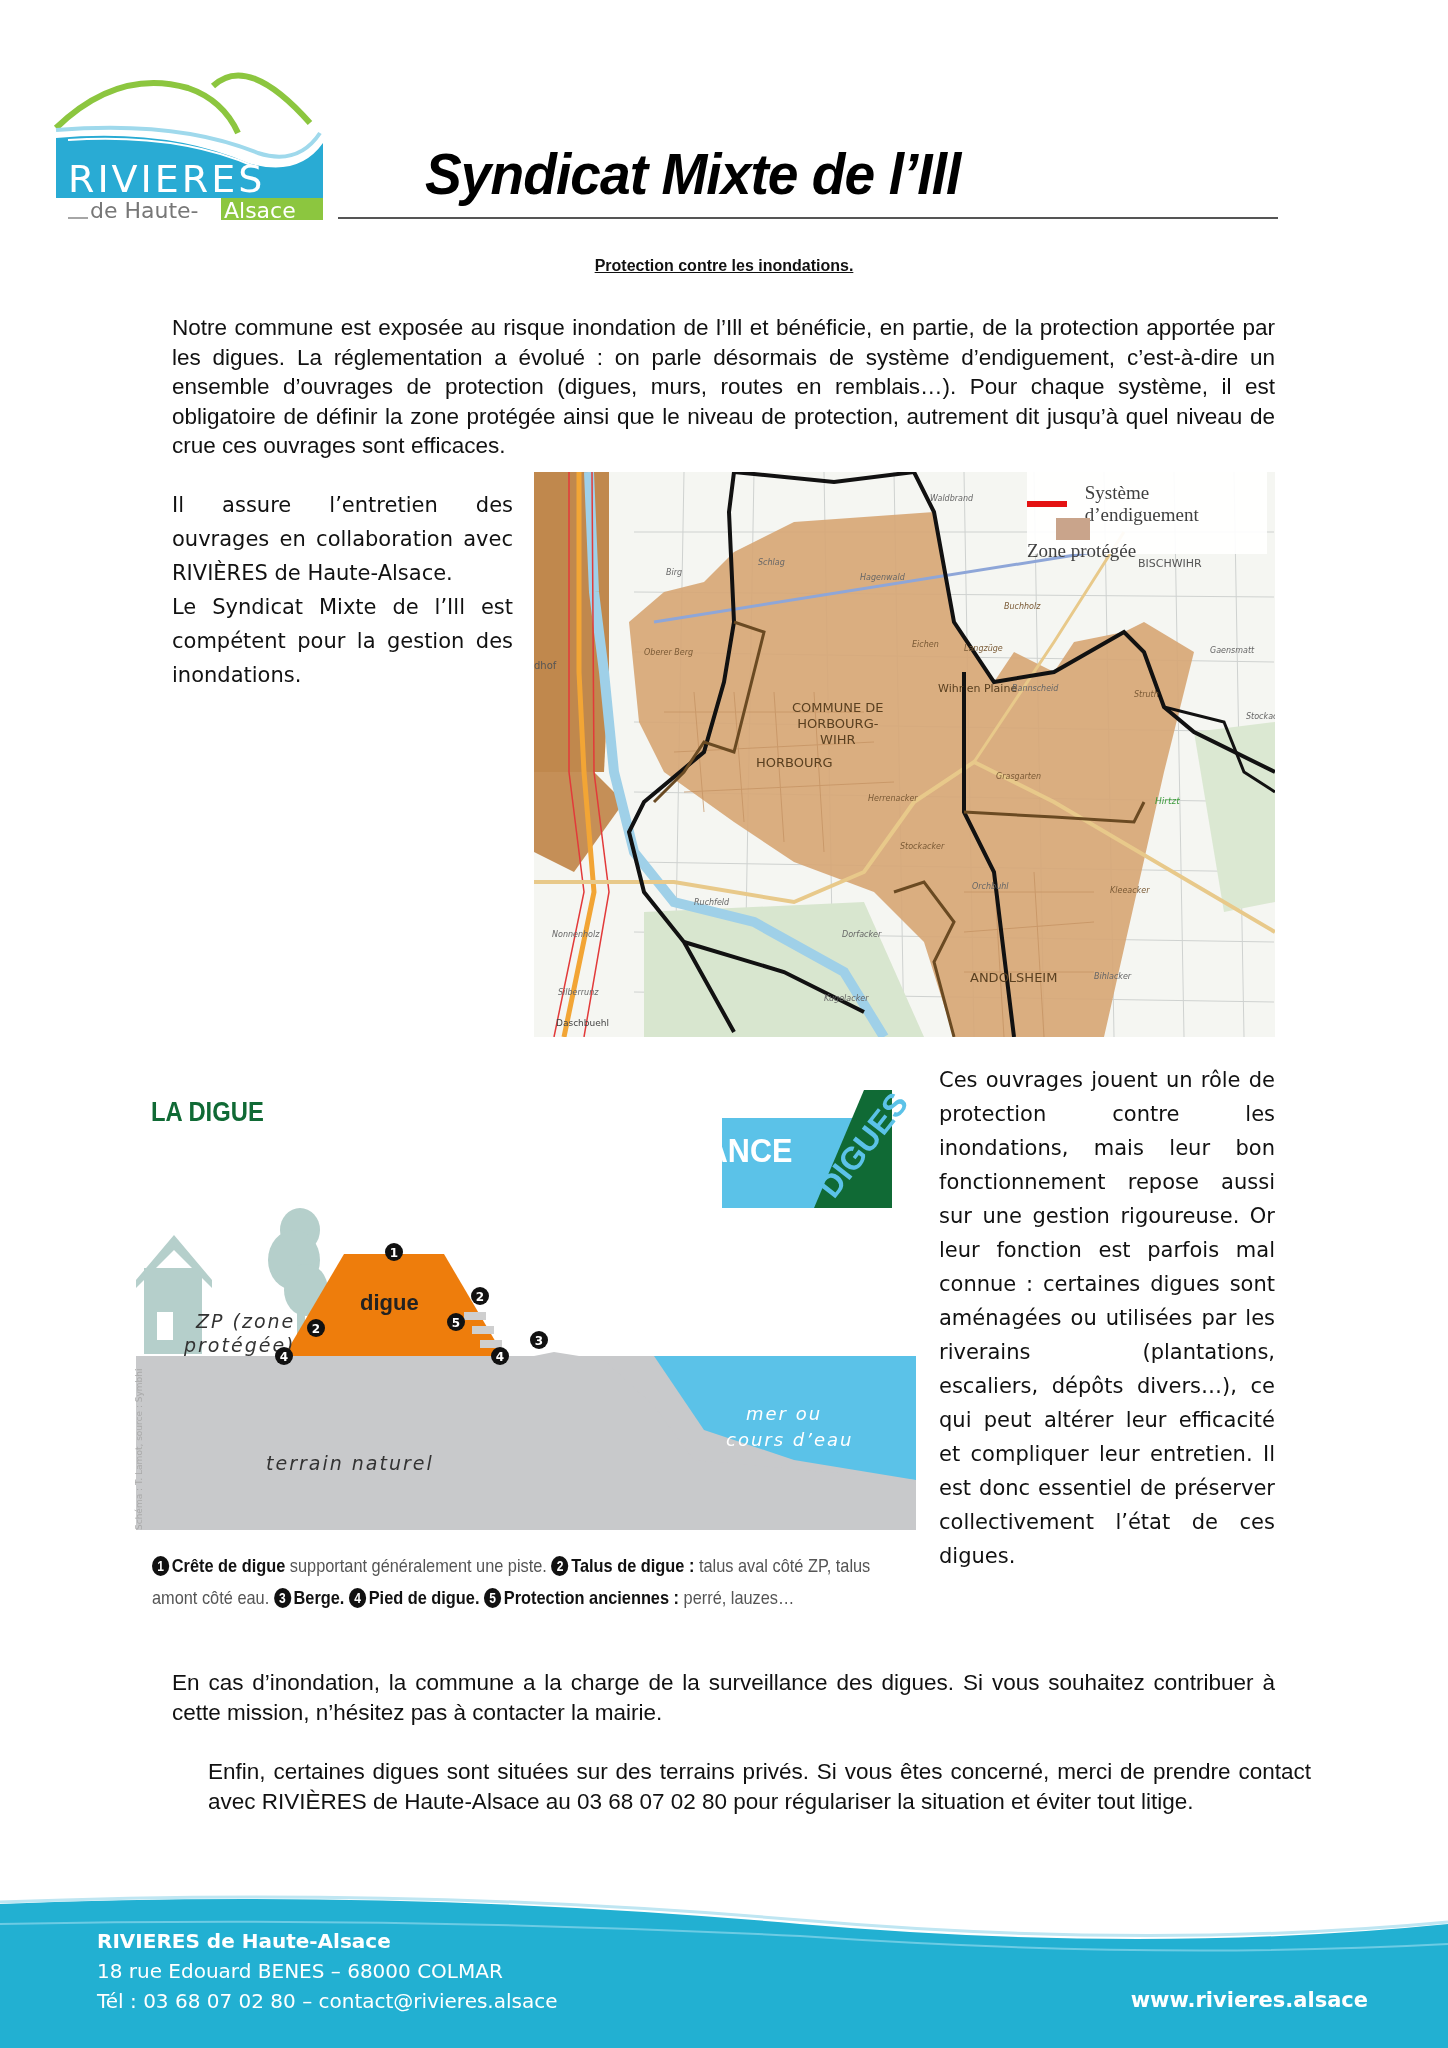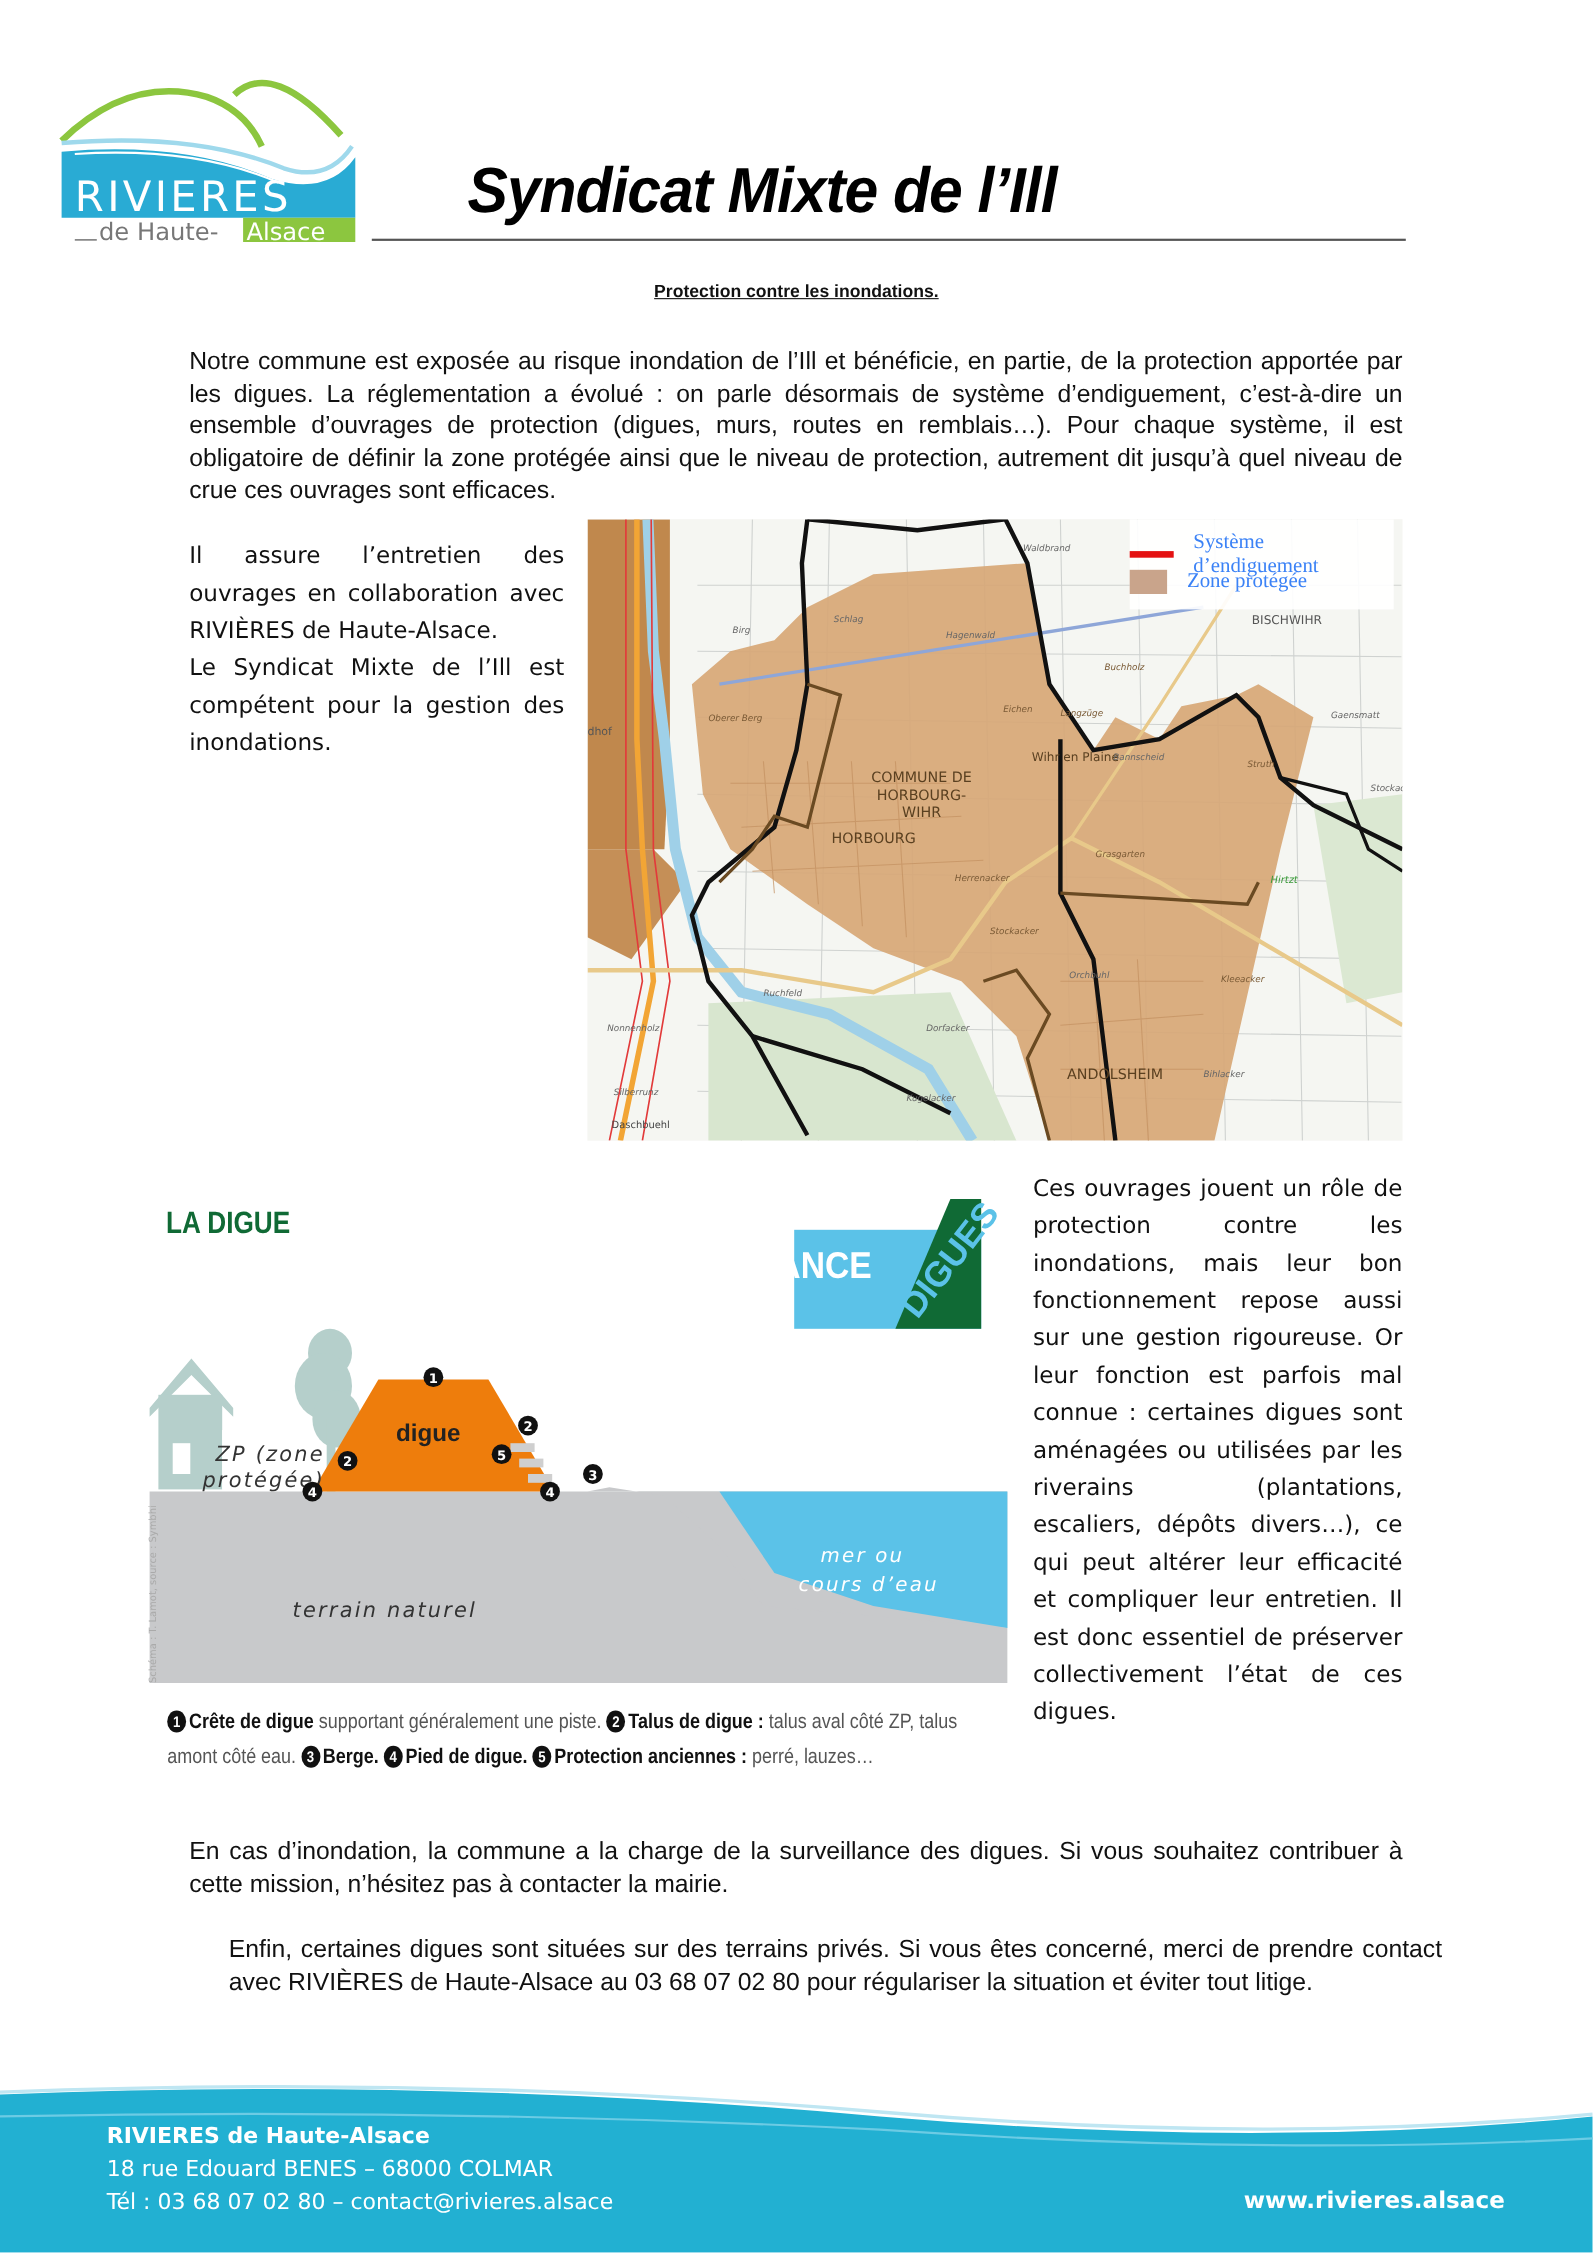--- a/index.html
+++ b/index.html
@@ -22,21 +22,21 @@
   .side-text { font-family: "DejaVu Sans", sans-serif; font-size: 21px; line-height: 34px; text-align: justify; color: #111; }
   .left-col { left: 172px; top: 488px; width: 341px; }
   .right-col { left: 939px; top: 1063px; width: 336px; }
   .side-text p { margin: 0; }
   .side-text .gap { height: 34px; }
 
   
   .map { left: 534px; top: 472px; width: 741px; height: 565px; overflow: hidden; background: #f5f6f2; }
   .map svg { width: 100%; height: 100%; display: block; }
   .legend { position: absolute; right: 8px; top: 0; width: 240px; height: 82px; background: rgba(255,255,255,0.92); }
-  .legend-row { position: absolute; left: 0; display: flex; align-items: center; font-family: "Liberation Serif", serif; font-size: 19px; color: #3b82f6; }
+  .legend-row { position: absolute; left: 0; display: flex; align-items: center; font-family: "Liberation Serif", serif; font-size: 19px; color: #404040; }
   .legend-swatch-line { width: 40px; height: 6px; background: #e41212; margin-right: 18px; }
   .legend-swatch-box { width: 34px; height: 22px; background: #c9a48b; margin-right: 18px; }
   .map-label { position: absolute; font-family: "DejaVu Sans", sans-serif; color: #5a4020; }
 
   
   .diagram { left: 134px; top: 1050px; width: 782px; height: 580px; }
   .diagram svg { width: 100%; height: 100%; }
   .caption { left: 152px; top: 1550px; width: 760px; font-family: "Liberation Sans", sans-serif; font-size: 19px; line-height: 32px; color: #555; transform: scaleX(0.86); transform-origin: left; white-space: nowrap; }
   .caption b { color: #111; }
   .num { display: inline-block; width: 20px; height: 20px; border-radius: 50%; background: #111; color: #fff; font-size: 14px; line-height: 20px; text-align: center; font-weight: bold; margin-right: 3px; vertical-align: 1px; }
@@ -158,21 +158,21 @@
   <div class="map-label" style="left:290px;top:522px;font-size:8px;font-style:italic;color:#666;">Kugelacker</div>
   <div class="map-label" style="left:22px;top:546px;font-size:9px;color:#444;">Daschbuehl</div>
   <div class="map-label" style="left:560px;top:500px;font-size:8px;font-style:italic;color:#666;">Bihlacker</div>
   <div class="map-label" style="left:0px;top:188px;font-size:10px;color:#555;">dhof</div>
 
   <div class="legend">
     <div class="legend-row" style="top:10px;">
       <span class="legend-swatch-line"></span>
       <span>Système d’endiguement</span>
     </div>
-    <div class="legend-row" style="top:46px;">
+    <div class="legend-row" style="top:46px;flex-direction:column;">
       <span class="legend-swatch-box"></span>
       <span>Zone protégée</span>
     </div>
   </div>
 </div>
 
 <div class="abs diagram">
   <svg viewBox="0 0 782 580">
     <text x="20" y="71" font-family="Liberation Sans, sans-serif" font-weight="bold" font-size="28" fill="#106a35" transform="scale(0.85,1)">LA DIGUE</text>
 

